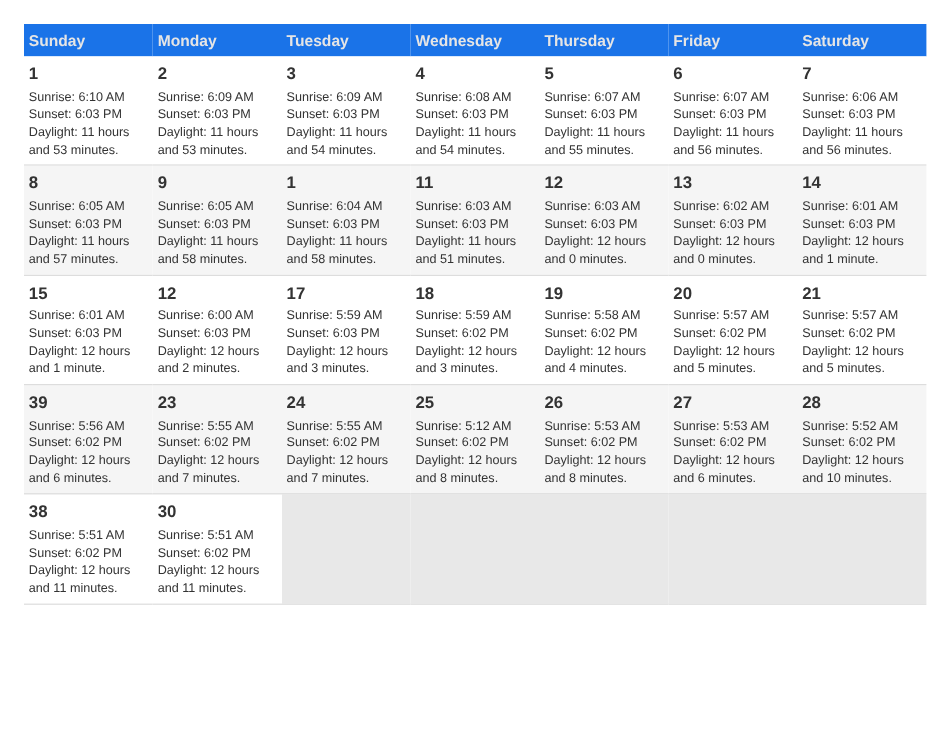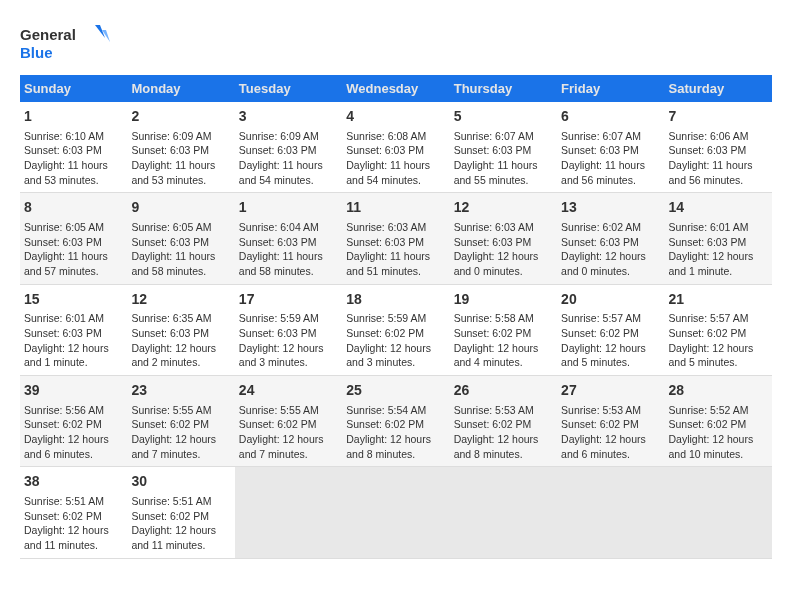--- a/index.html
+++ b/index.html
@@ -70,34 +70,20 @@
       margin-bottom: 2px;
     }
     .empty-cell {
       background-color: #e8e8e8;
     }
   </style>
 </head>
 <body>
 
 <div>
-  <div class="header-section">
-    <div class="logo">
-  <svg width="90" height="45" viewBox="0 0 90 45">
-    <text x="0" y="20" font-size="15" font-weight="bold" font-family="Arial" fill="#333">General</text>
-    <text x="0" y="38" font-size="15" font-weight="bold" font-family="Arial" fill="#1a73e8">Blue</text>
-    <polygon points="75,5 85,18 80,5" fill="#1a73e8"></polygon>
-    <polygon points="82,10 90,22 86,10" fill="#3a93ff" opacity="0.7"></polygon>
-  </svg>
-</div>
-    <div class="title-section">
-      <div class="main-title"></div>
-      <div class="subtitle"></div>
-    </div>
-  </div>
 
   <table>
     <thead>
       <tr>
       <th>Sunday</th>
           <th>Monday</th>
           <th>Tuesday</th>
           <th>Wednesday</th>
           <th>Thursday</th>
           <th>Friday</th>
@@ -210,21 +196,21 @@
         <tr>
           <td>
             <span class="day-number">15</span>
             <div>Sunrise: 6:01 AM</div>
             <div>Sunset: 6:03 PM</div>
             <div>Daylight: 12 hours</div>
             <div>and 1 minute.</div>
           </td>
           <td>
             <span class="day-number">12</span>
-            <div>Sunrise: 6:35 AM</div>
+            <div>Sunrise: 6:00 AM</div>
             <div>Sunset: 6:03 PM</div>
             <div>Daylight: 12 hours</div>
             <div>and 2 minutes.</div>
           </td>
           <td>
             <span class="day-number">17</span>
             <div>Sunrise: 5:59 AM</div>
             <div>Sunset: 6:03 PM</div>
             <div>Daylight: 12 hours</div>
             <div>and 3 minutes.</div>
@@ -275,21 +261,21 @@
           </td>
           <td>
             <span class="day-number">24</span>
             <div>Sunrise: 5:55 AM</div>
             <div>Sunset: 6:02 PM</div>
             <div>Daylight: 12 hours</div>
             <div>and 7 minutes.</div>
           </td>
           <td>
             <span class="day-number">25</span>
-            <div>Sunrise: 5:54 AM</div>
+            <div>Sunrise: 5:12 AM</div>
             <div>Sunset: 6:02 PM</div>
             <div>Daylight: 12 hours</div>
             <div>and 8 minutes.</div>
           </td>
           <td>
             <span class="day-number">26</span>
             <div>Sunrise: 5:53 AM</div>
             <div>Sunset: 6:02 PM</div>
             <div>Daylight: 12 hours</div>
             <div>and 8 minutes.</div>

